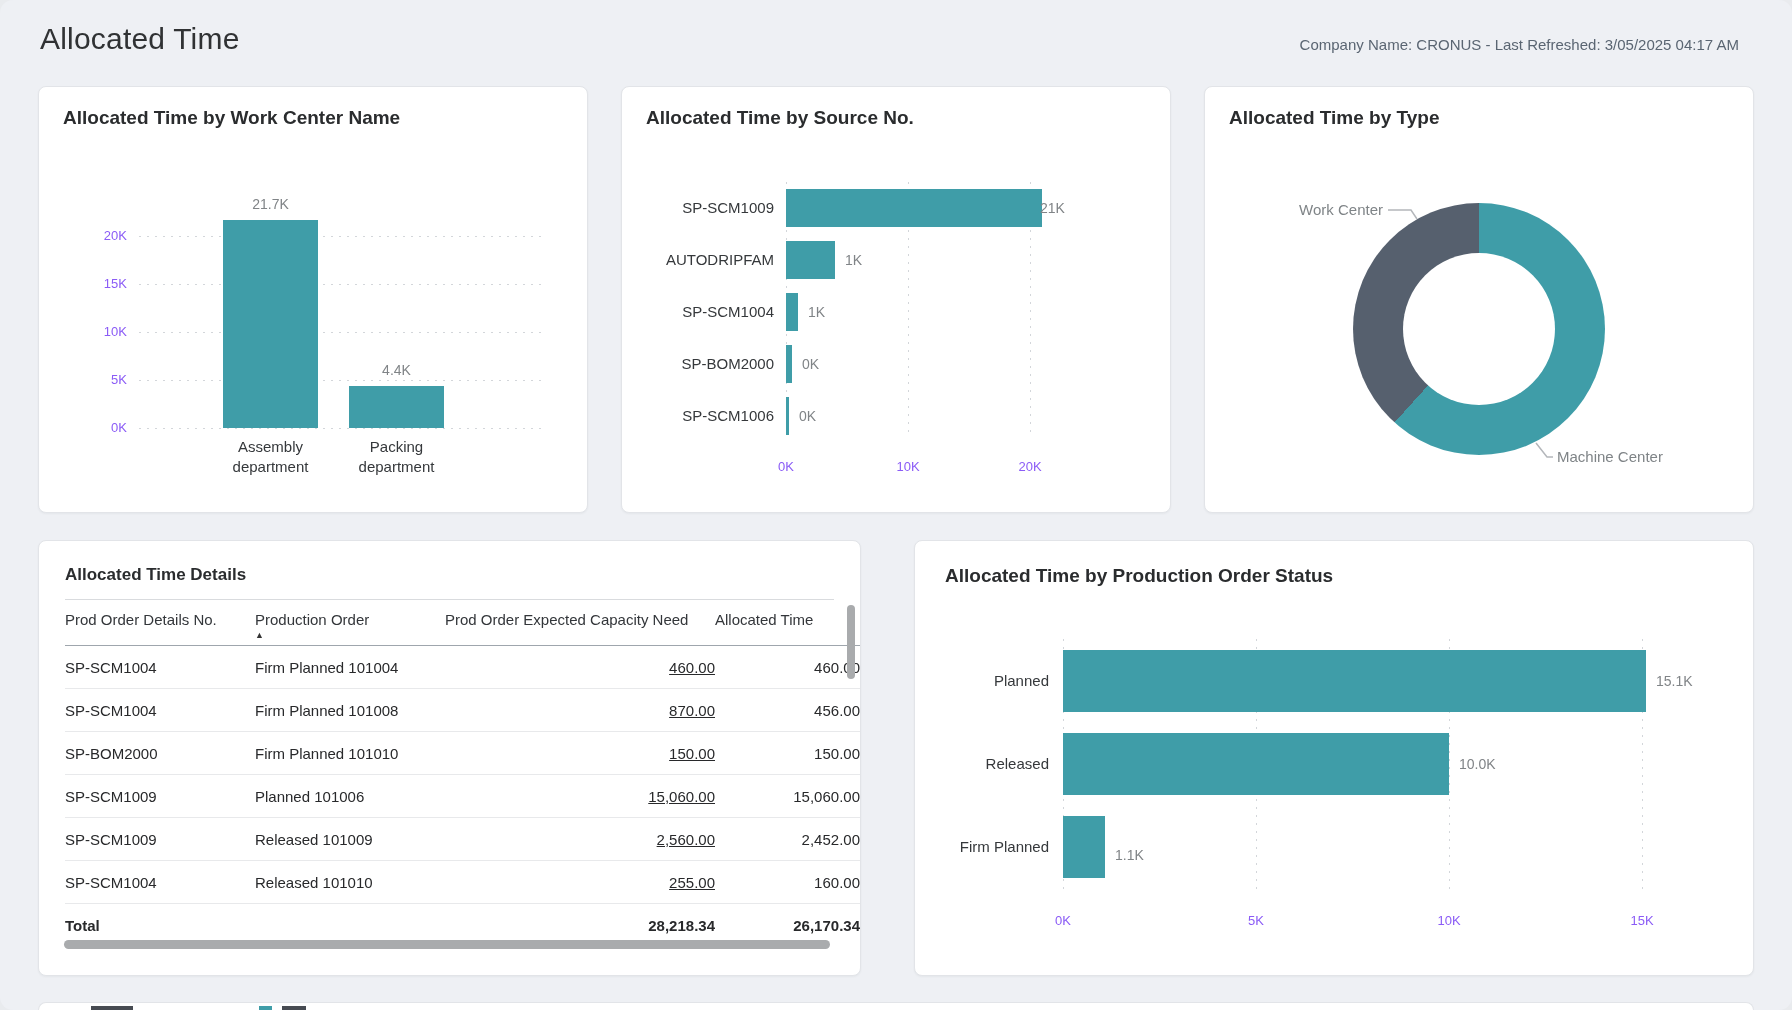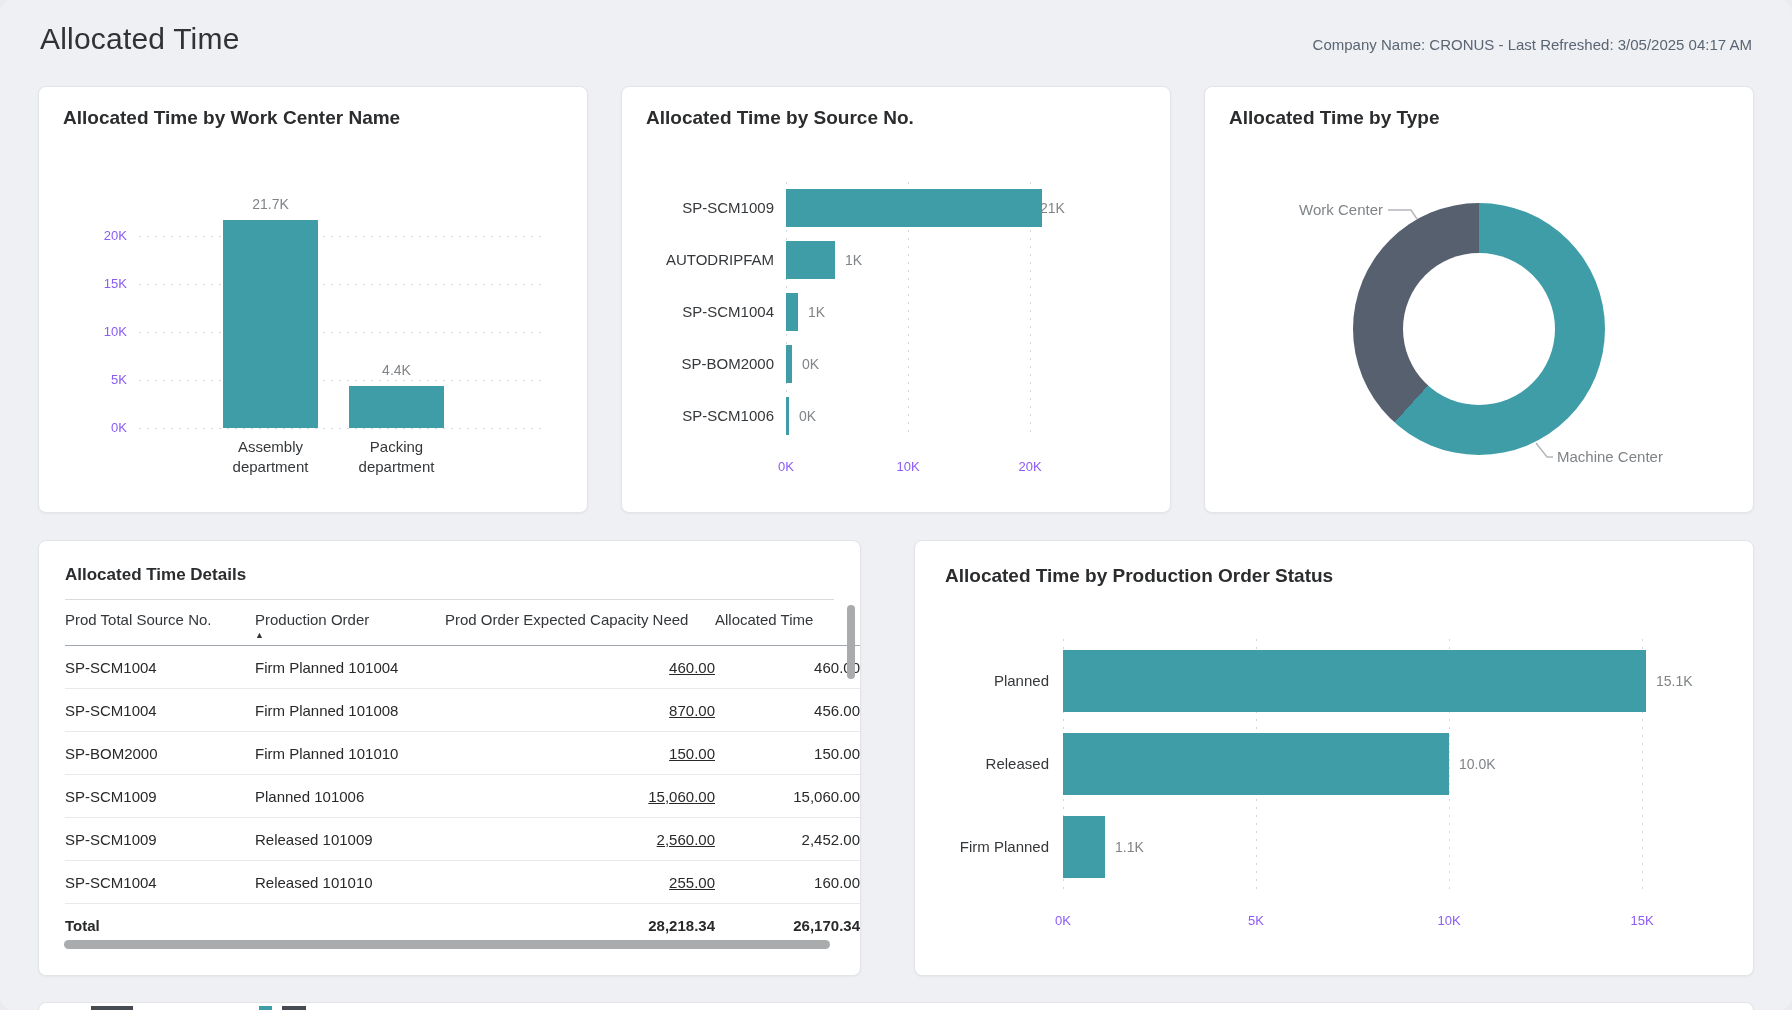--- a/index.html
+++ b/index.html
@@ -1,20 +1,20 @@
 <!DOCTYPE html>
 <html><head>
 <meta charset="utf-8">
 <style>
   html,body{margin:0;padding:0;background:#e9ebee;}
   .page{position:relative;width:1792px;height:1010px;background:#eef0f4;overflow:hidden;
         font-family:"Liberation Sans",sans-serif;color:#2b2d30;border-radius:13px;}
   
   .page-title{position:absolute;left:40px;top:22px;font-size:30px;font-weight:400;color:#303234;letter-spacing:.2px;}
-  .page-meta{position:absolute;right:40px;top:36px;font-size:15px;color:#5a6572;}
+  .page-meta{position:absolute;right:53px;top:36px;font-size:15px;color:#5a6572;}
   
   .card{position:absolute;background:#fff;border:1px solid #e2e4e8;border-radius:8px;
         box-shadow:0 1px 2px rgba(40,50,60,.05);overflow:hidden;}
   #card-wcn{left:38px;top:86px;width:548px;height:425px;}
   #card-source{left:621px;top:86px;width:548px;height:425px;}
   #card-type{left:1204px;top:86px;width:548px;height:425px;}
   #card-details{left:38px;top:540px;width:821px;height:434px;}
   #card-status{left:914px;top:540px;width:838px;height:434px;}
   .card-title{position:absolute;left:24px;top:20px;font-size:19px;font-weight:700;color:#2a2c2e;}
   #card-status .card-title{left:30px;top:24px;}
@@ -131,21 +131,21 @@
     <div class="tblwrap" id="details-tbl-wrap">
         <table class="details">
           <colgroup>
             <col class="c1">
             <col class="c2">
             <col class="c3">
             <col class="c4">
           </colgroup>
           <thead>
             <tr>
-              <th>Prod Total Source No.</th>
+              <th>Prod Order Details No.</th>
               <th>Production Order<span class="sort-caret">▲</span></th>
               <th class="num">Prod Order Expected Capacity Need</th>
               <th class="num">Allocated Time</th>
             </tr>
           </thead>
           <tbody>
             <tr>
               <td>SP-SCM1004</td>
               <td>Firm Planned 101004</td>
               <td class="num"><span class="cap-link">460.00</span></td>
@@ -206,21 +206,21 @@
         <div class="vgrid" style="left: 727px; top: 98px; height: 254px;"></div>
         <div class="tick-label" style="left: 697px; top: 372px; width: 60px; text-align: center;">15K</div>
         <div class="cat-label" style="left: -36px; top: 130px; width: 170px; text-align: right;">Planned</div>
         <div class="bar" style="left: 148px; top: 109px; width: 583px; height: 62px;"></div>
         <div class="val-label" style="left: 741px; top: 132px;">15.1K</div>
         <div class="cat-label" style="left: -36px; top: 213px; width: 170px; text-align: right;">Released</div>
         <div class="bar" style="left: 148px; top: 192px; width: 386px; height: 62px;"></div>
         <div class="val-label" style="left: 544px; top: 215px;">10.0K</div>
         <div class="cat-label" style="left: -36px; top: 296px; width: 170px; text-align: right;">Firm Planned</div>
         <div class="bar" style="left: 148px; top: 275px; width: 42px; height: 62px;"></div>
-        <div class="val-label" style="left: 200px; top: 298px;">1.1K</div>
+        <div class="val-label" style="left: 200px; top: 306px;">1.1K</div>
       </div>
   </section>
 
   <div class="sliver">
     <i style="left:52px;width:42px;background:#474b52;"></i>
     <i style="left:220px;width:13px;background:#3F9DA8;"></i>
     <i style="left:243px;width:24px;background:#474b52;"></i>
   </div>
 
 </div>

